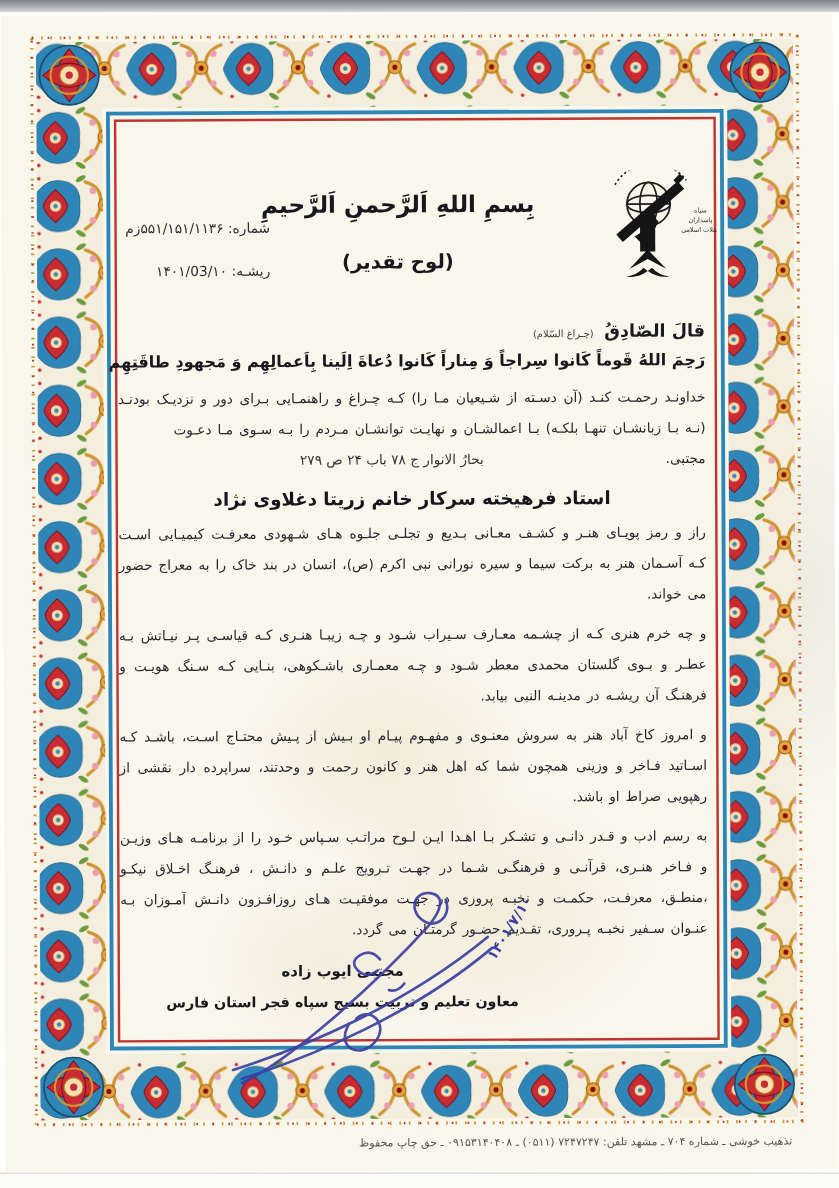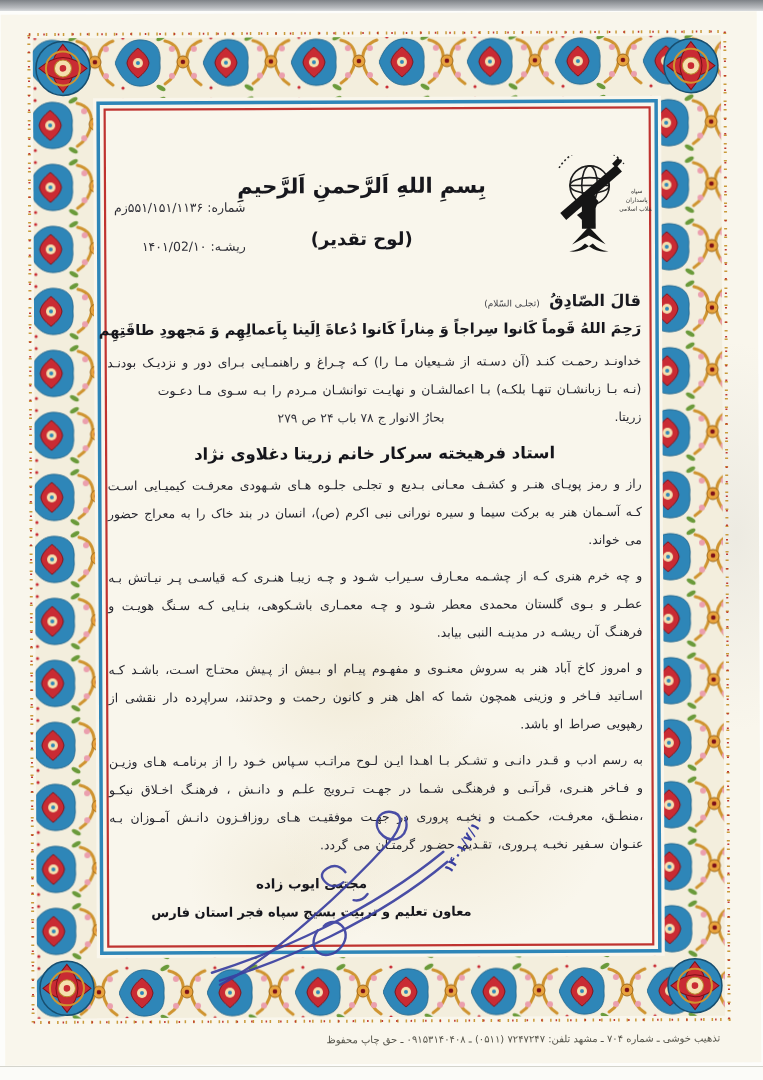--- a/index.html
+++ b/index.html
@@ -116,21 +116,21 @@
 
     <div class="content">
 
       <div class="meta">
         <div class="row">
           <span>شماره:</span>
           <span>۵۵۱/۱۵۱/۱۱۳۶زم</span>
         </div>
         <div class="row">
           <span>ریشـه:</span>
-          <span>۱۴۰۱/02/۱۰</span>
+          <span>۱۴۰۱/03/۱۰</span>
         </div>
       </div>
 
       <div class="head-col">
         <div class="bismillah">بِسمِ اللهِ اَلرَّحمنِ اَلرَّحیمِ</div>
         <div class="louh">(لوح تقدیر)</div>
       </div>
 
       <svg class="logo" viewBox="0 0 110 104" aria-hidden="true">
         <g stroke="#1d1d1d" fill="none">
@@ -155,26 +155,26 @@
           <text x="95" y="38">سپاه</text>
           <text x="95" y="47">پاسداران</text>
           <text x="95" y="56">انقلاب اسلامی</text>
         </g>
       </svg>
 
       <div class="spacer"></div>
 
       <div class="qal">
         <span>قالَ الصّادِقُ</span>
-        <span class="suffix">(تجلـی السّلام)</span>
+        <span class="suffix">(چـراغ السّلام)</span>
       </div>
       <div class="hadith">رَحِمَ اللهُ قَوماً کَانوا سِراجاً وَ مِناراً کَانوا دُعاةَ اِلَینا بِاَعمالِهِم وَ مَجهودِ طاقَتِهِم</div>
       <p class="para trans">خداونـد رحمـت کنـد (آن دسـته از شـیعیان مـا را) کـه چـراغ و راهنمـایی بـرای دور و نزدیـک بودنـد (نـه بـا زبانشـان تنهـا بلکـه) بـا اعمالشـان و نهایـت توانشـان مـردم را بـه سـوی مـا دعـوت</p>
       <div class="cite-row">
-        <span class="tail">زریتا.</span>
+        <span class="tail">مجتبی.</span>
         <span class="mid">بحارُ الانوار ج ۷۸ باب ۲۴ ص ۲۷۹</span>
       </div>
 
       <div class="recipient">استاد فرهیخته سرکار خانم زریتا دغلاوی نژاد</div>
 
       <p class="para body-p">راز و رمز پویـای هنـر و کشـف معـانی بـدیع و تجلـی جلـوه هـای شـهودی معرفـت کیمیـایی اسـت کـه آسـمان هنر به برکت سیما و سیره نورانی نبی اکرم (ص)، انسان در بند خاک را به معراج حضور می خواند.</p>
       <p class="para body-p">و چه خرم هنری کـه از چشـمه معـارف سـیراب شـود و چـه زیبـا هنـری کـه قیاسـی پـر نیـاتش بـه عطـر و بـوی گلستان محمدی معطر شـود و چـه معمـاری باشـکوهی، بنـایی کـه سـنگ هویـت و فرهنـگ آن ریشـه در مدینـه النبی بیابد.</p>
       <p class="para body-p">و امروز کاخ آباد هنر به سروش معنـوی و مفهـوم پیـام او بـیش از پـیش محتـاج اسـت، باشـد کـه اسـاتید فـاخر و وزینی همچون شما که اهل هنر و کانون رحمت و وحدتند، سراپرده دار نقشی از رهپویی صراط او باشد.</p>
       <p class="para body-p">به رسم ادب و قـدر دانـی و تشـکر بـا اهـدا ایـن لـوح مراتـب سـپاس خـود را از برنامـه هـای وزیـن و فـاخر هنـری، قرآنـی و فرهنگـی شـما در جهـت تـرویج علـم و دانـش ، فرهنـگ اخـلاق نیکـو ،منطـق، معرفـت، حکمـت و نخبـه پروری در جهـت موفقیـت هـای روزافـزون دانـش آمـوزان بـه عنـوان سـفیر نخبـه پـروری، تقـدیم حضـور گرمتـان می گردد.</p>
 

